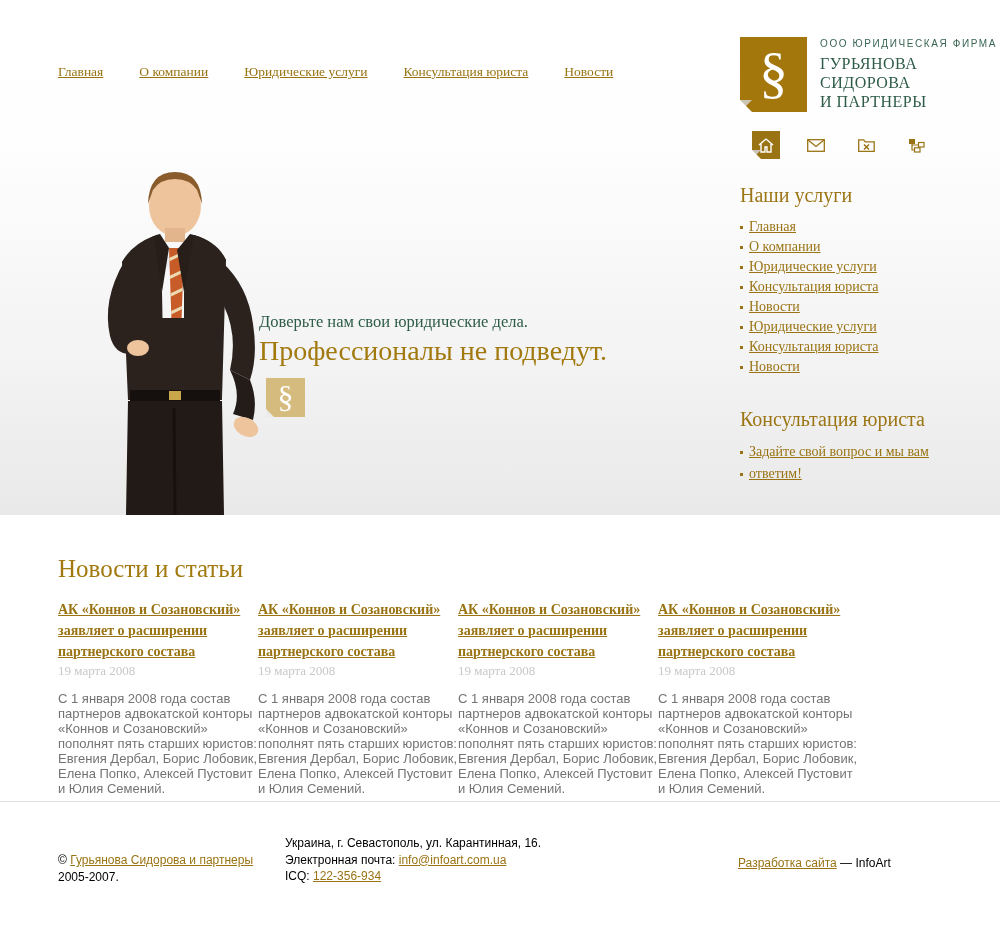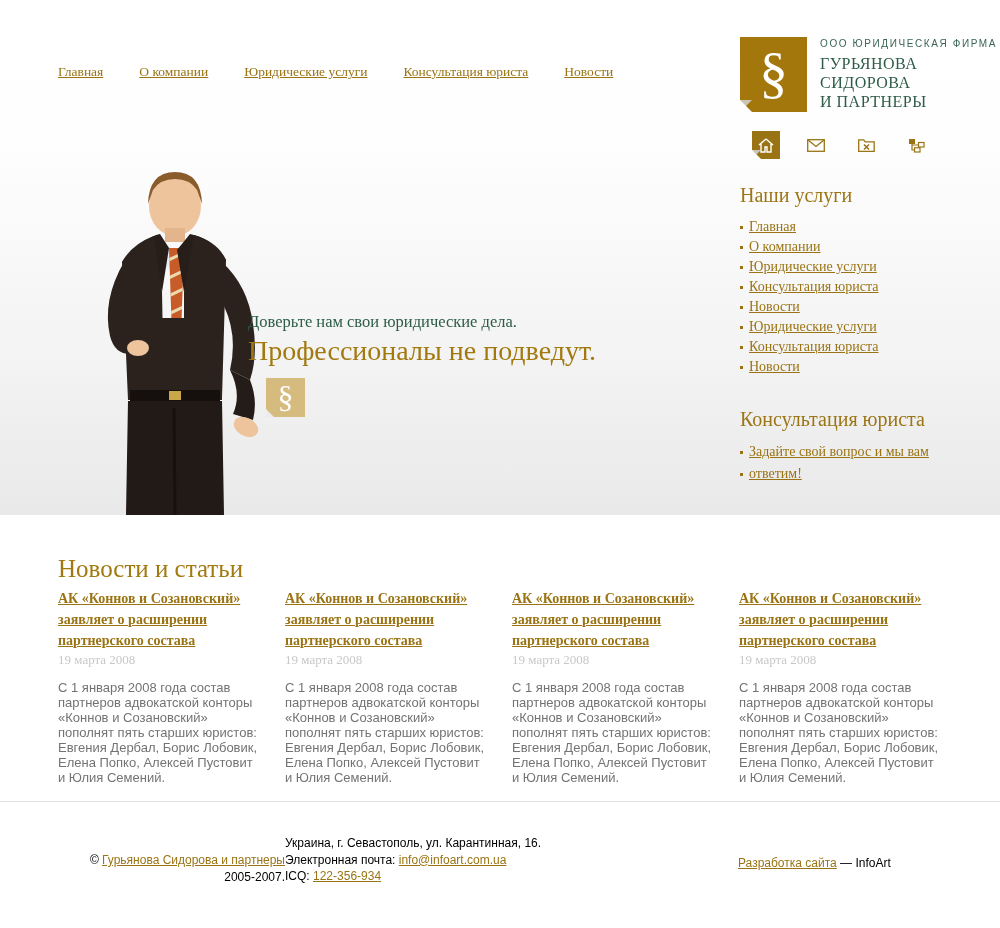--- a/index.html
+++ b/index.html
@@ -34,43 +34,43 @@
   .sidebar{position:absolute;left:740px;top:183px;width:248px;}
   .side-title{font-family:"Liberation Serif",serif;font-size:20px;line-height:24px;color:#9c7515;}
   .side-list{list-style:none;margin:10px 0 0 0;padding:0;}
   .side-list li{height:20px;display:flex;align-items:center;}
   .bullet{width:3px;height:3px;background:#9a7414;margin-right:6px;flex:0 0 auto;}
   .side-list a{font-family:"Liberation Serif",serif;font-size:14px;color:#9a7414;text-decoration:underline;white-space:nowrap;}
   .consult-title{margin-top:30px;}
   .consult-list li{height:22px;}
 
   
-  .hero-copy{position:absolute;left:248px;top:312px;}
+  .hero-copy{position:absolute;left:259px;top:312px;}
   .hero-line1{font-family:"Liberation Serif",serif;font-size:16.5px;color:#2d5c47;}
   .hero-line2{font-family:"Liberation Serif",serif;font-size:28px;color:#a1790e;margin-top:3px;}
   .watermark{position:absolute;left:266px;top:378px;width:39px;height:39px;background:#d5bb7e;display:flex;align-items:center;justify-content:center;}
   .watermark .glyph{color:#fff;font-family:"Liberation Serif",serif;font-size:32px;line-height:1;margin-top:-2px;}
   .watermark .fold-cut{border-bottom-width:8px;border-right-width:8px;border-bottom-color:#ececec;}
 
   
   .photo{position:absolute;left:72px;top:168px;}
 
   
   .news{position:relative;height:287px;background:#fff;border-bottom:1px solid #e2e2e2;padding:8px 58px;box-sizing:border-box;}
   .news-title{padding-top:31px;font-family:"Liberation Serif",serif;font-size:25px;line-height:30px;color:#a1790e;}
-  .columns{display:flex;gap:27px;margin-top:4px;}
+  .columns{display:flex;margin-top:15px;}
   .col{width:200px;flex:0 0 auto;}
   .art-title{display:inline-block;font-family:"Liberation Serif",serif;font-weight:bold;font-size:14px;line-height:21px;color:#9a7414;text-decoration:underline;}
   .art-date{margin-top:1px;font-family:"Liberation Serif",serif;font-size:13px;color:#c8c8c8;}
   .art-body{margin-top:12px;font-size:13px;line-height:15px;color:#737373;}
 
   
   .footer{position:relative;height:124px;background:#fff;padding:33px 0 0 58px;box-sizing:border-box;display:flex;}
   .footer,.footer a{font-size:12px;line-height:16.5px;color:#000;}
-  .f-left{width:227px;flex:0 0 auto;margin-top:17px;text-align:right;}
+  .f-left{width:227px;flex:0 0 auto;margin-top:17px;}
   .f-center{width:453px;flex:0 0 auto;}
   .f-right{flex:0 0 auto;margin-top:20px;}
   .footer a{color:#9a7414;text-decoration:underline;}
 </style>
 </head>
 <body>
 
 <div class="page">
 
   <div class="hero">

